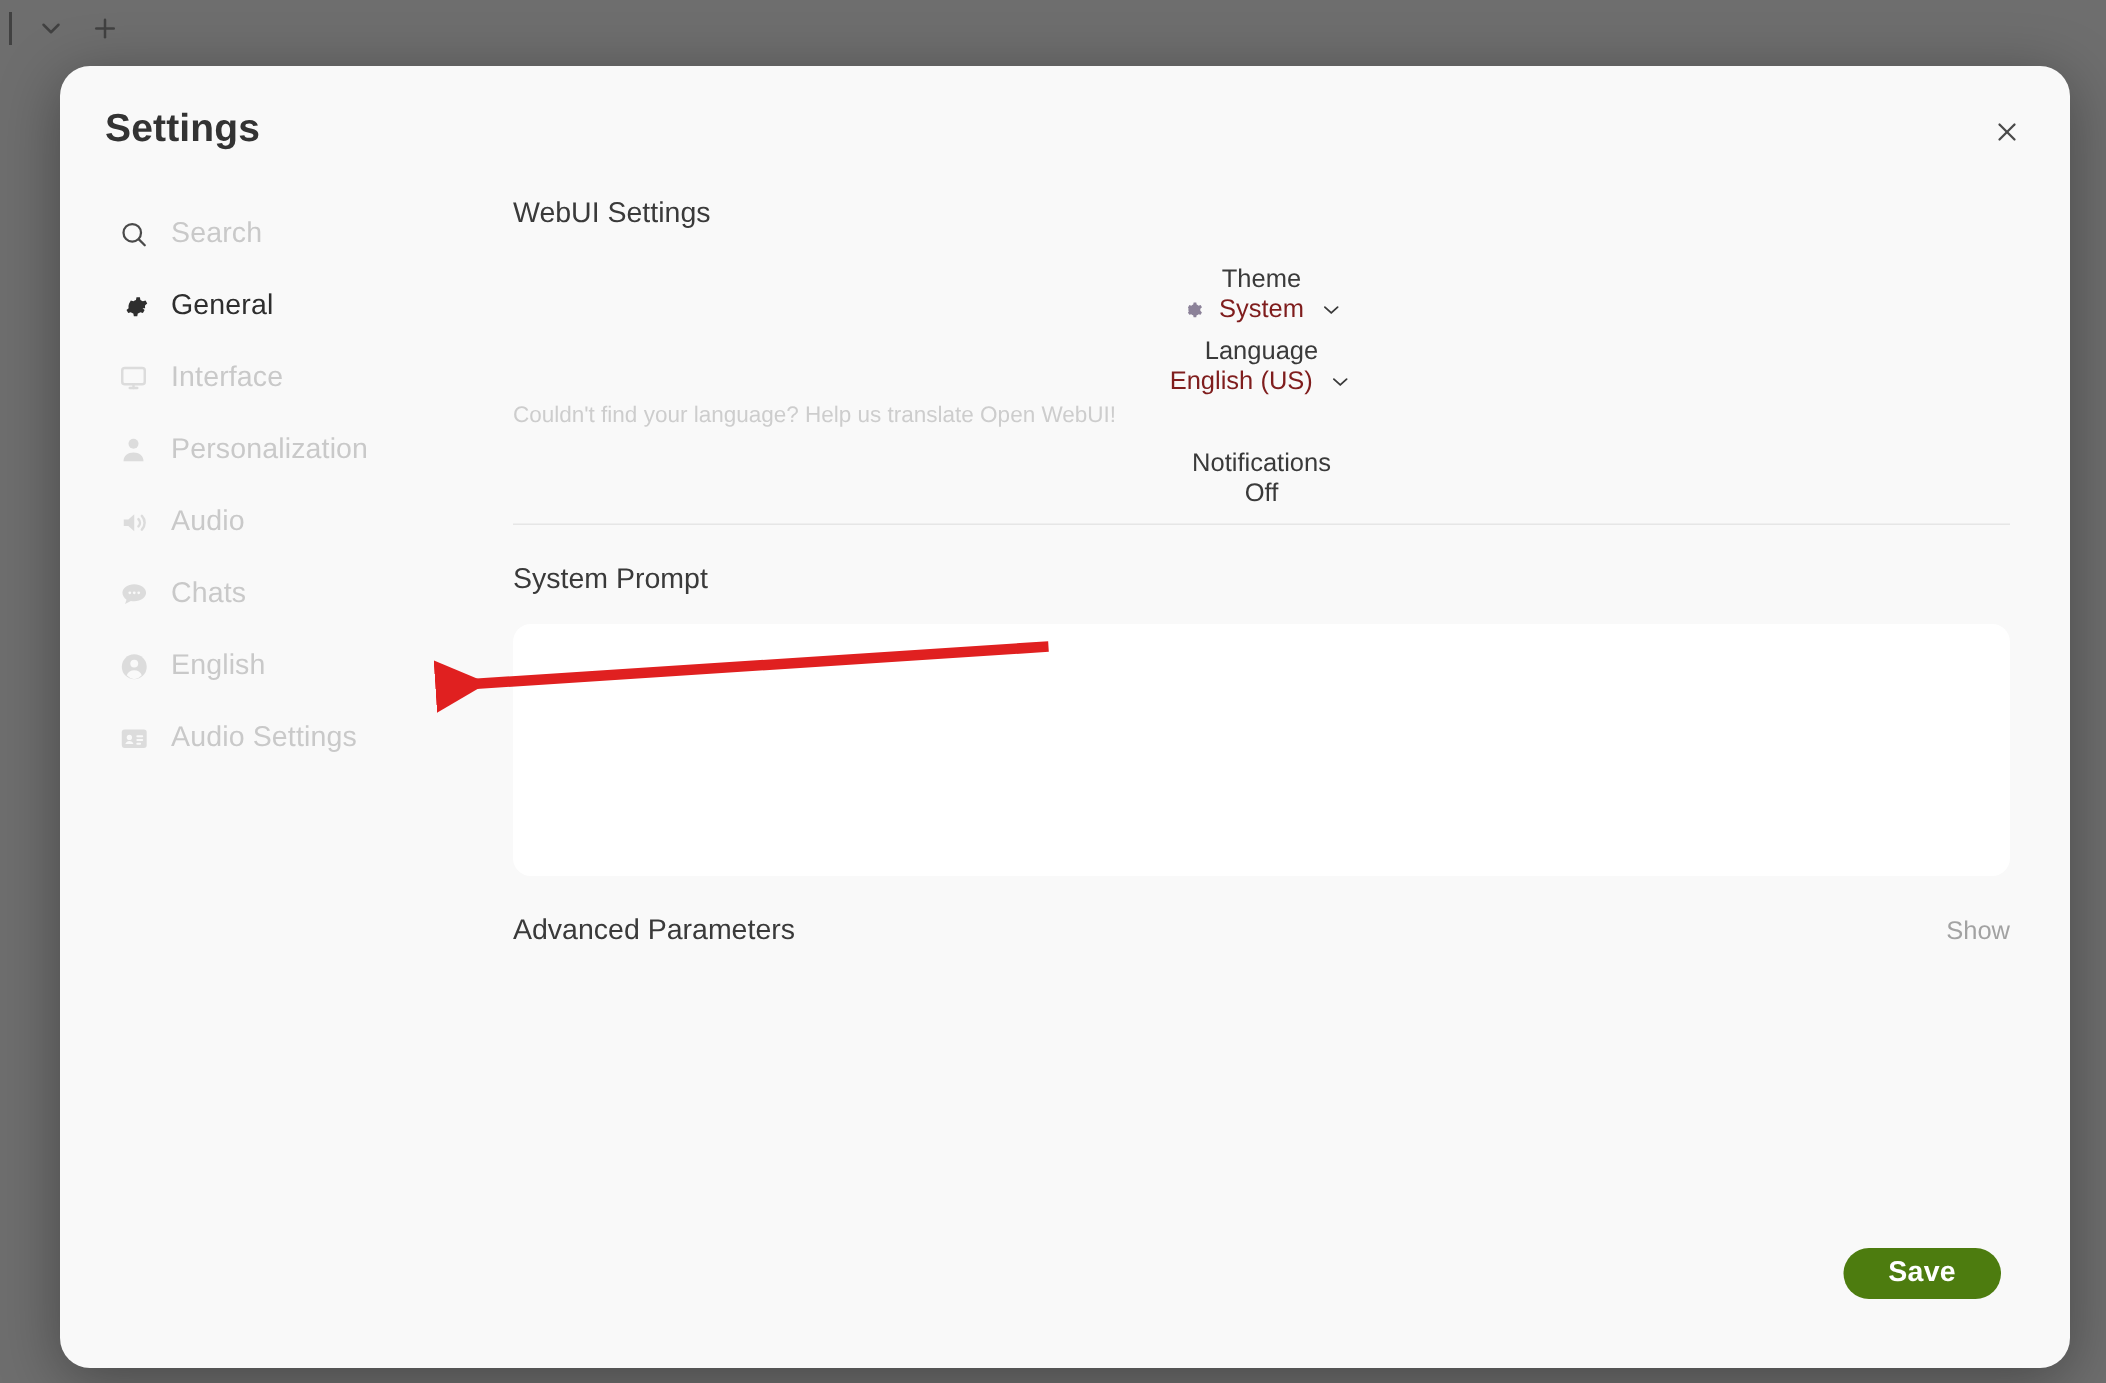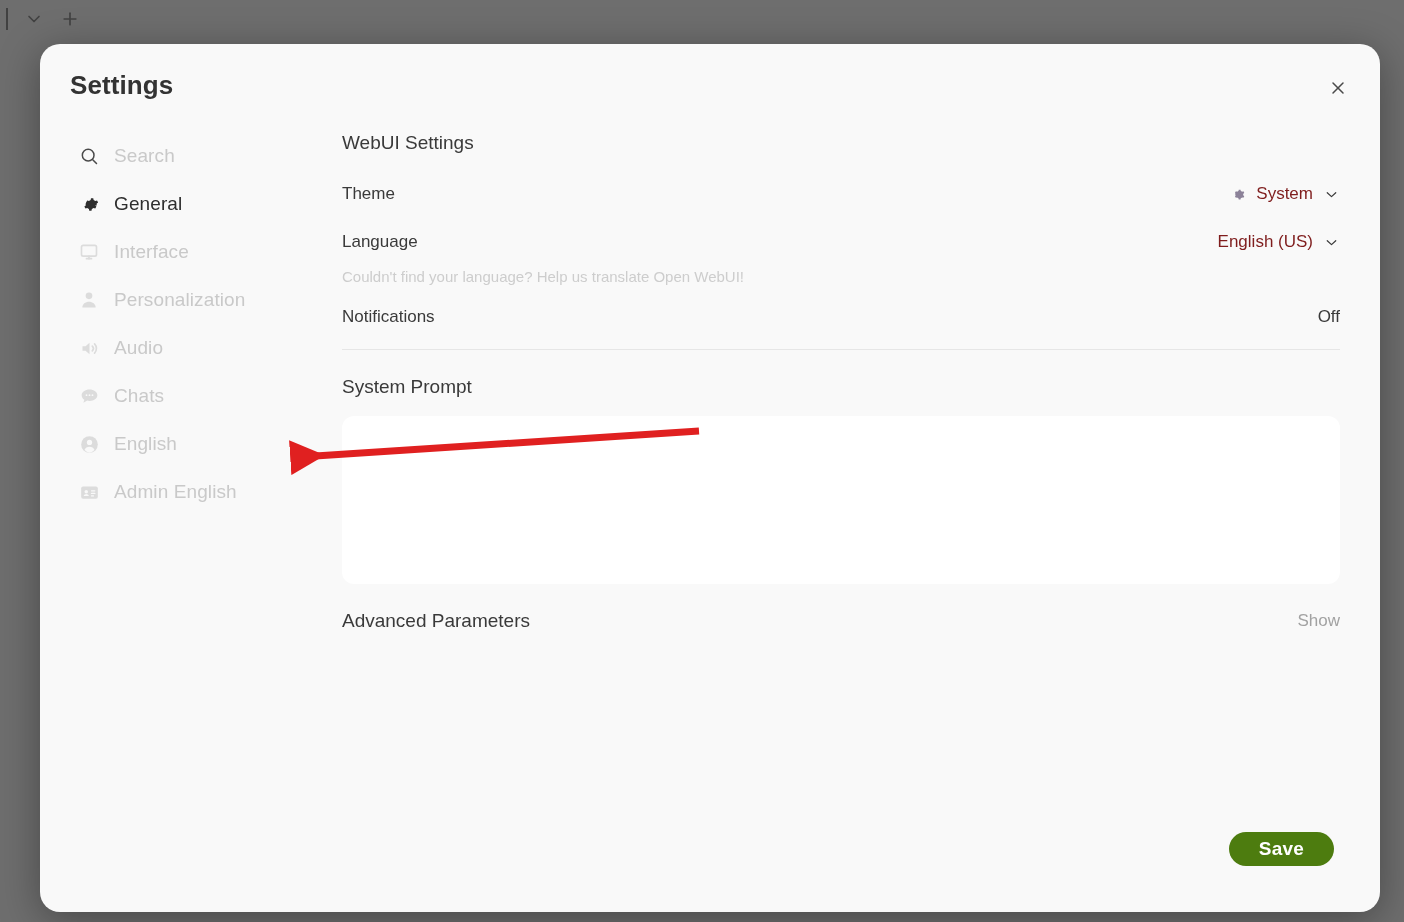--- a/index.html
+++ b/index.html
@@ -134,20 +134,21 @@
     font-size: 19px;
     color: #3a3a3a;
     margin-bottom: 22px;
   }
   .setting-row {
     display: flex;
     align-items: center;
     justify-content: space-between;
     height: 36px;
     margin-bottom: 12px;
+    flex-direction: column;
   }
   .setting-label {
     font-size: 17px;
     color: #3a3a3a;
   }
   .setting-control {
     display: flex;
     align-items: center;
     gap: 10px;
     font-size: 17px;
@@ -355,21 +356,21 @@
         <span class="sidebar-icon">
           <svg width="21" height="21" viewBox="0 0 24 24">
             <rect x="2.5" y="5" width="19" height="14" rx="2.2" fill="#dcdcdc"></rect>
             <circle cx="8.3" cy="11" r="2" fill="#f9f9f9"></circle>
             <path d="M5.2 16c.5-1.5 1.7-2.3 3.1-2.3s2.6.8 3.1 2.3z" fill="#f9f9f9"></path>
             <rect x="13.6" y="9.3" width="5.2" height="1.5" rx="0.7" fill="#f9f9f9"></rect>
             <rect x="13.6" y="12.2" width="5.2" height="1.5" rx="0.7" fill="#f9f9f9"></rect>
             <rect x="13.6" y="15.1" width="3.6" height="1.5" rx="0.7" fill="#f9f9f9"></rect>
           </svg>
         </span>
-        <span class="sidebar-label">Admin English</span>
+        <span class="sidebar-label">Audio Settings</span>
       </div>
 
 
     </div>
 
     <div class="content">
 
       <div class="section-title">WebUI Settings</div>
 
       <div class="setting-row">

